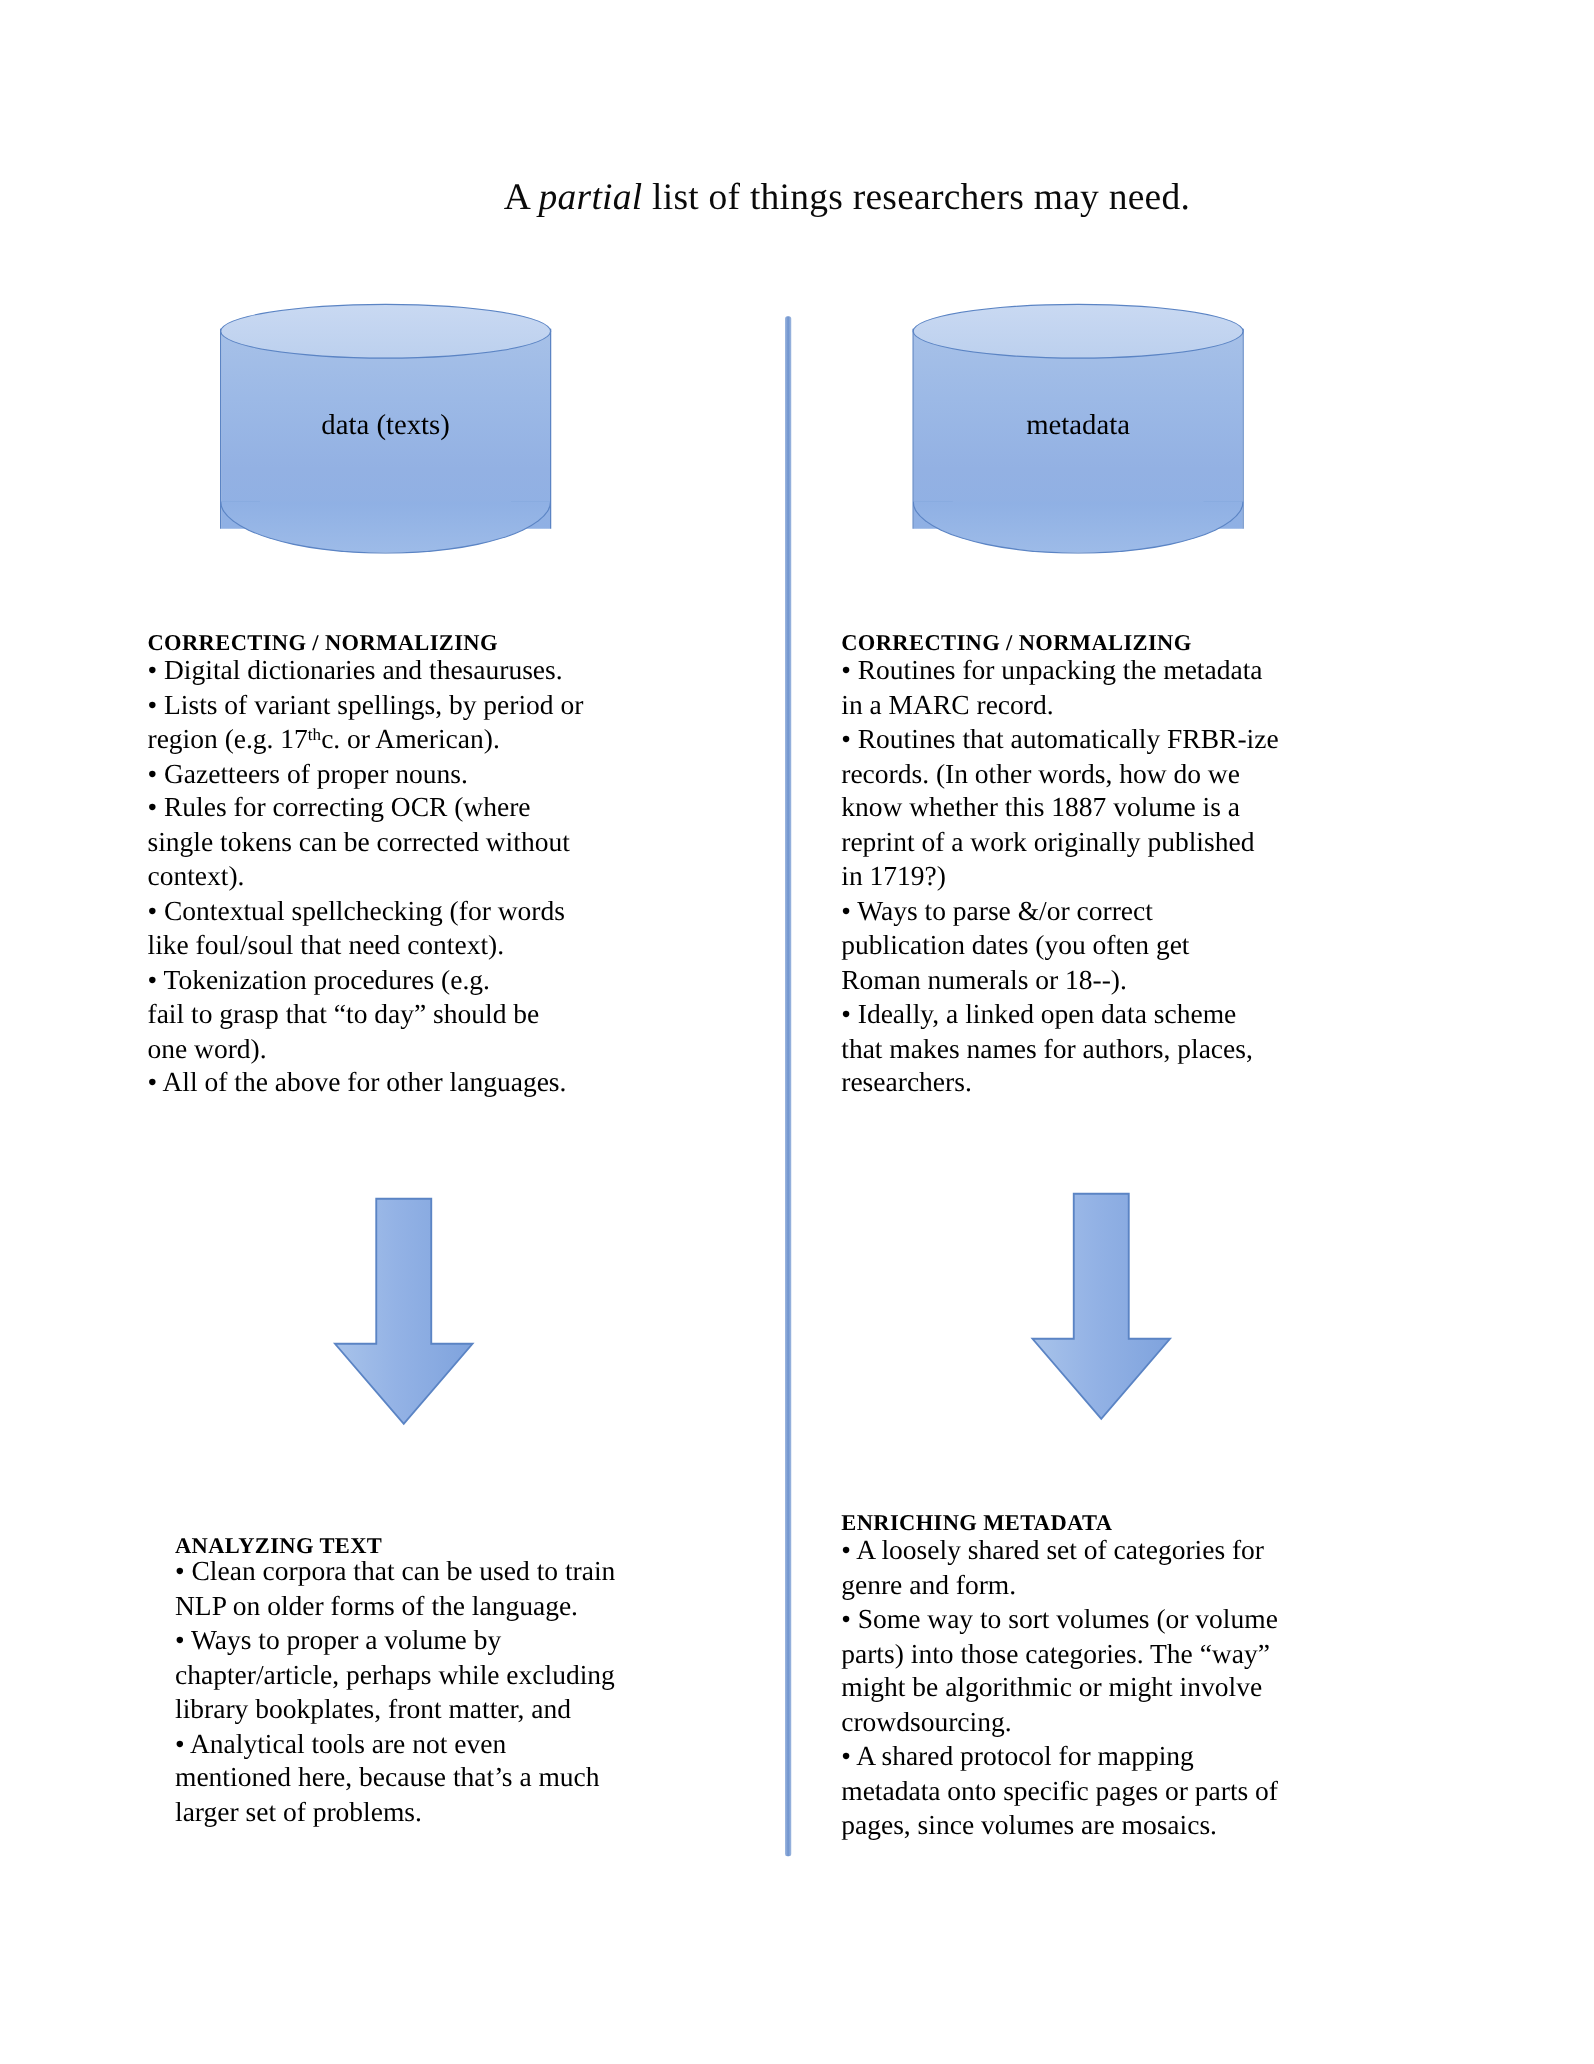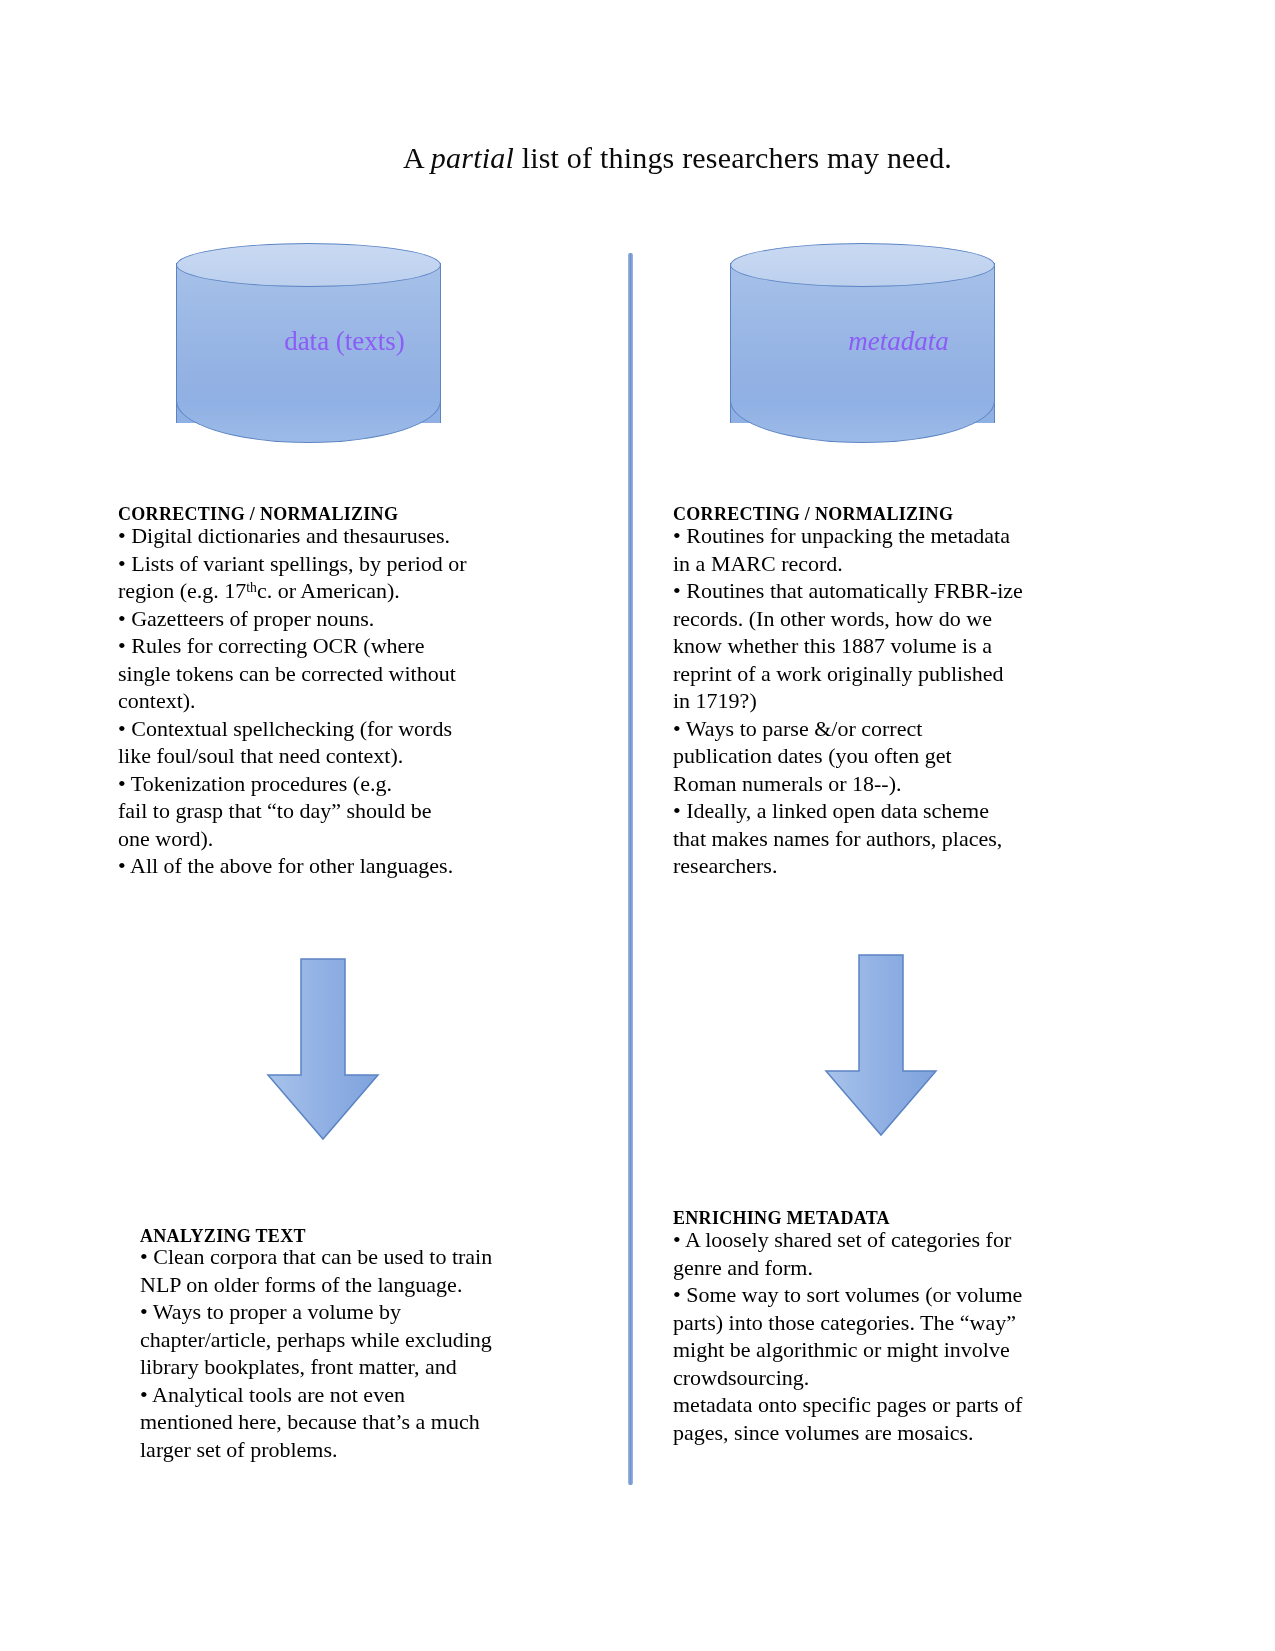--- a/index.html
+++ b/index.html
@@ -58,21 +58,21 @@
   .col-left  { left: 110px; width: 470px; }
   .col-right { left: 665px; width: 440px; }
 
   
   .cylinder {
     position: absolute;
     width: 265px;
     height: 200px;
   }
   .cyl-left  { left: 176px; top: 243px; }
-  .cyl-right { left: 730px; top: 243px; font-style: italic; }
+  .cyl-right { left: 730px; top: 243px; }
 
   .cyl-body {
     position: absolute;
     left: 0; top: 20px;
     width: 100%;
     height: 160px;
     background: linear-gradient(to bottom, #a7c1e8 0%, #9cb9e6 35%, #93b1e3 70%, #8fb0e4 100%);
     border-left: 1px solid #5b84c4;
     border-right: 1px solid #5b84c4;
     box-sizing: border-box;
@@ -97,25 +97,24 @@
     border: 1px solid #5b84c4;
     border-radius: 50%;
     box-sizing: border-box;
   }
   .cyl-label {
     position: absolute;
     left: 0;
     top: 84px;
     width: 100%;
     text-align: center;
-    color: #8b5cf6;
-    font-size: 27px;
+    color: #000000;
+    font-size: 23px;
     line-height: 1.1;
     z-index: 4;
-    padding-left: 36px;
   }
 
   
   .heading {
     position: absolute;
     font-weight: bold;
     font-size: 18px;
     letter-spacing: 0.3px;
     white-space: nowrap;
     margin-top: 36px;
@@ -230,20 +229,21 @@
 
     <div class="heading" style="left:8px; top:1172px;">ENRICHING METADATA</div>
 
     <div class="block" style="left:8px; top:1226px; width:432px;">
       <p>• A loosely shared set of categories for</p>
       <p>genre and form.</p>
       <p>• Some way to sort volumes (or volume</p>
       <p>parts) into those categories. The “way”</p>
       <p>might be algorithmic or might involve</p>
       <p>crowdsourcing.</p>
+      <p>• A shared protocol for mapping</p>
       <p>metadata onto specific pages or parts of</p>
       <p>pages, since volumes are mosaics.</p>
     </div>
 
   </div>
 
   <div class="arrow arrow-left">
     <svg viewBox="0 0 116 185" xmlns="http://www.w3.org/2000/svg">
       <defs>
         <linearGradient id="agL" x1="0" y1="0" x2="1" y2="0">

